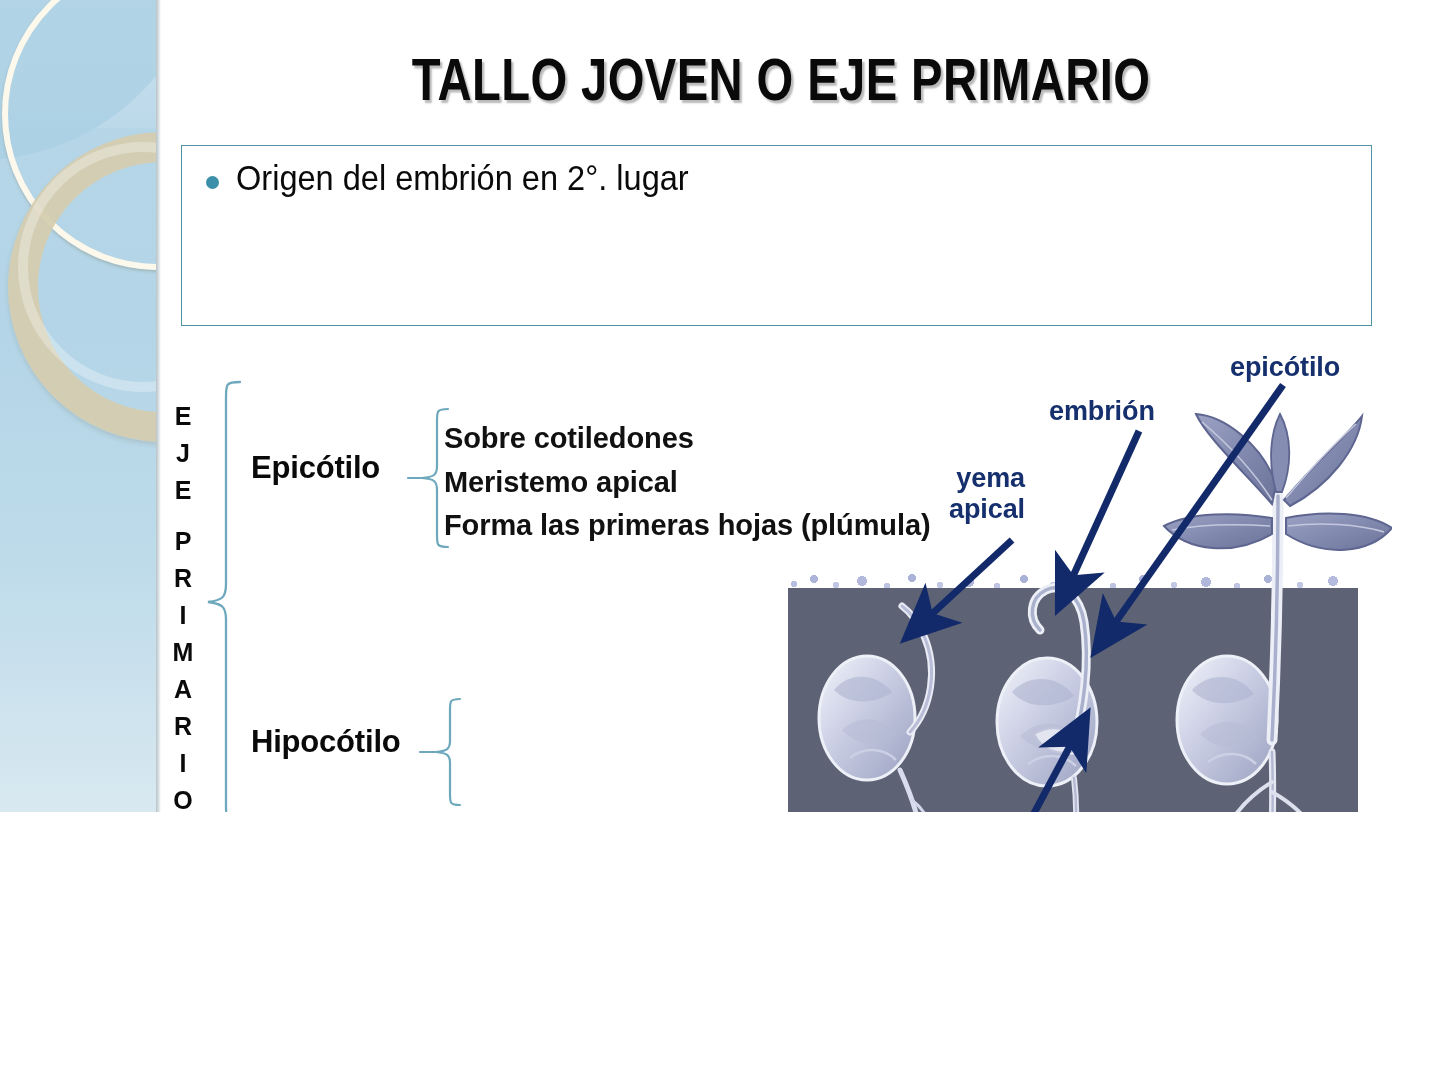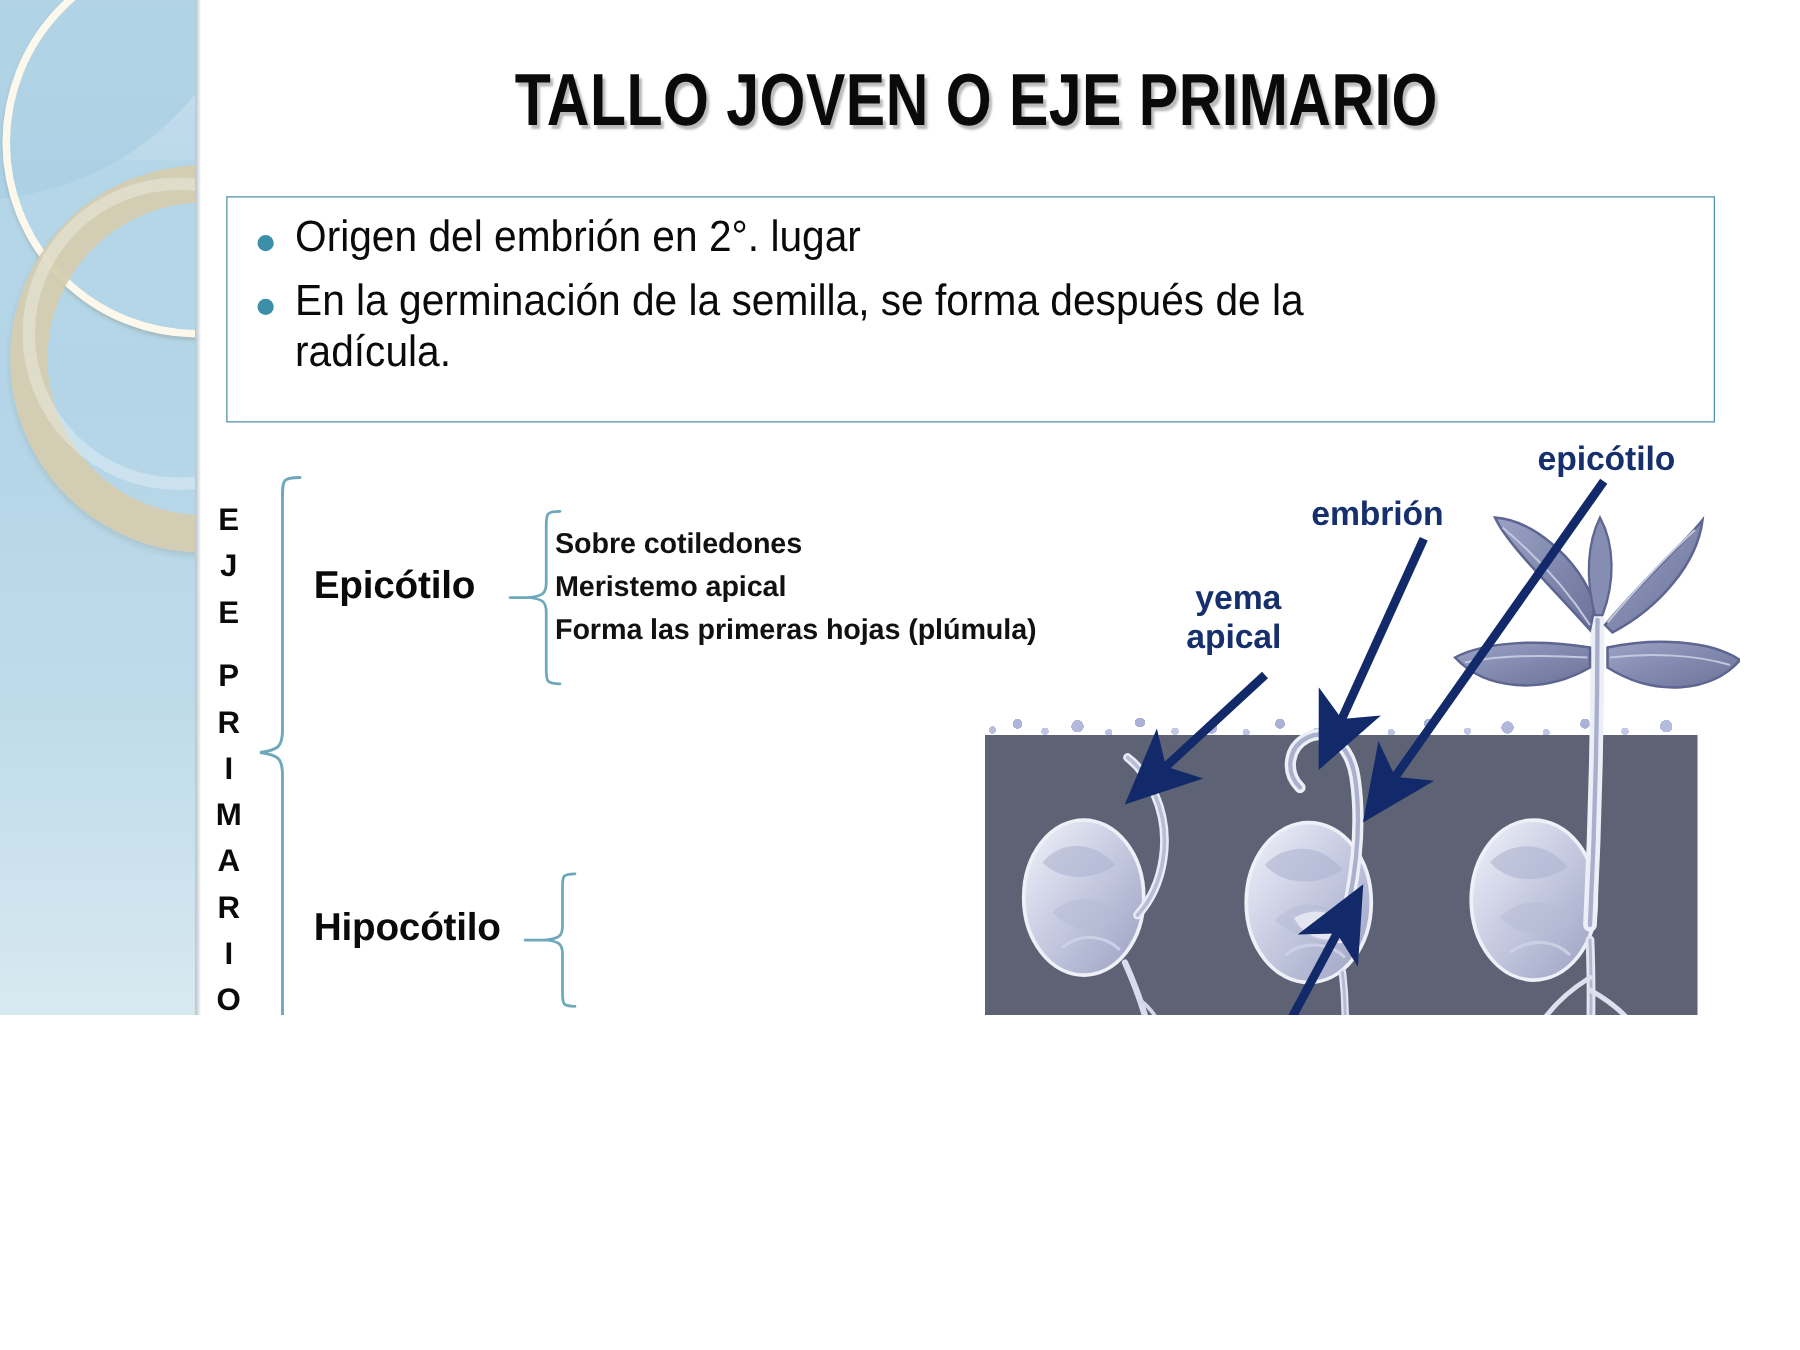--- a/index.html
+++ b/index.html
@@ -30,21 +30,21 @@
 
   
   .title{position:absolute;left:186px;top:46px;width:1190px;text-align:center;
     font-family:"Liberation Sans","DejaVu Sans",sans-serif;
     font-size:59px;font-weight:700;color:#0a0a0a;letter-spacing:.5px;
     transform:scaleX(.80);transform-origin:center center;white-space:nowrap;
     text-shadow:3px 3px 2px rgba(130,130,130,.55);}
 
   
   .bulletbox{position:absolute;left:181px;top:145px;width:1191px;height:181px;
-    border:1.5px solid #4e93a6;background:#ffffff;box-sizing:border-box;margin-top:12px;}
+    border:1.5px solid #4e93a6;background:#ffffff;box-sizing:border-box;}
   .bullets{position:absolute;left:24px;top:12px;width:1140px;}
   .bullet-row{display:flex;align-items:flex-start;margin-bottom:10px;}
   .bullet-dot{flex:0 0 auto;width:13px;height:13px;border-radius:50%;
     background:#3b8fa8;margin-top:18px;margin-right:17px;}
   .bullet-text{font-size:35px;line-height:1.17;color:#0a0a0a;font-weight:400;
     transform:scaleX(.93);transform-origin:left center;white-space:pre-wrap;}
 
   
   .vlabel{position:absolute;left:168px;top:398px;width:30px;
     font-size:25px;font-weight:700;color:#0a0a0a;line-height:1.48;text-align:center;
@@ -53,21 +53,21 @@
   .vlabel span.gap{height:14px;}
 
   
   .brace-svg{position:absolute;overflow:visible;}
 
   .lv1-label{position:absolute;font-size:31px;font-weight:700;color:#0a0a0a;
     letter-spacing:-.2px;}
   .lv1-epi{left:251px;top:450px;}
   .lv1-hipo{left:251px;top:724px;}
 
-  .detail{position:absolute;font-size:23px;font-weight:700;color:#111111;
+  .detail{position:absolute;font-size:29px;font-weight:700;color:#111111;
     line-height:1.50;letter-spacing:-.1px;white-space:pre;}
   .detail-epi{left:444px;top:417px;}
   .detail-hipo{left:456px;top:705px;}
 
   
   .photo{position:absolute;left:772px;top:400px;width:620px;height:570px;}
   .photo-inner{position:absolute;inset:0;}
 
   .soil{position:absolute;left:16px;top:188px;width:570px;height:358px;
     background:#5d6275;}
@@ -132,25 +132,20 @@
   <div class="sidebar-edge"></div>
 
   <div class="title">TALLO JOVEN O EJE PRIMARIO</div>
 
   <div class="bulletbox">
     <div class="bullets">
       <div class="bullet-row">
         <div class="bullet-dot"></div>
         <div class="bullet-text">Origen del embrión en 2°. lugar</div>
       </div>
-      <div class="bullet-row">
-        <div class="bullet-dot"></div>
-        <div class="bullet-text">En la germinación de la semilla, se forma después de la
-radícula.</div>
-      </div>
     </div>
   </div>
 
   <div class="vlabel">
     <span>E</span>
     <span>J</span>
     <span>E</span>
     <span class="gap"></span>
     <span>P</span>
     <span>R</span>

